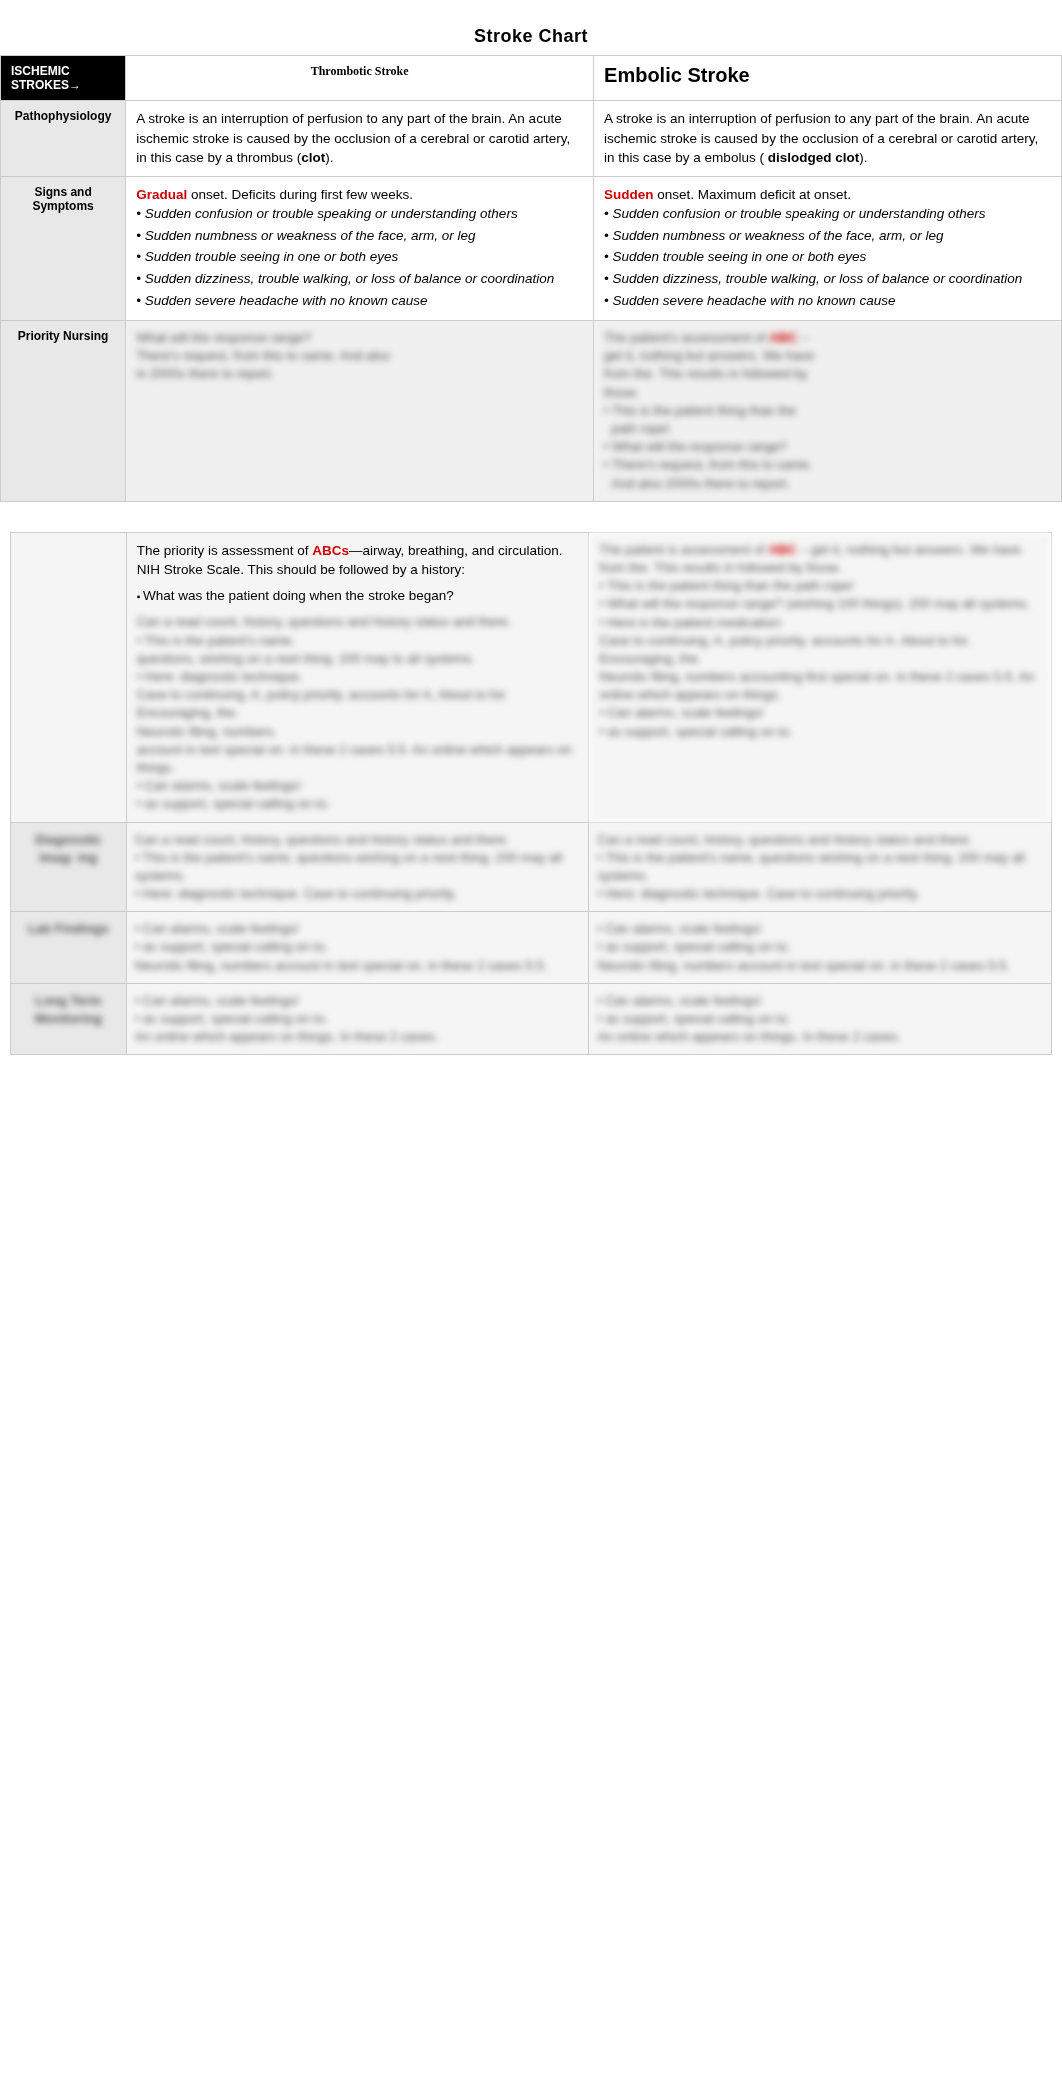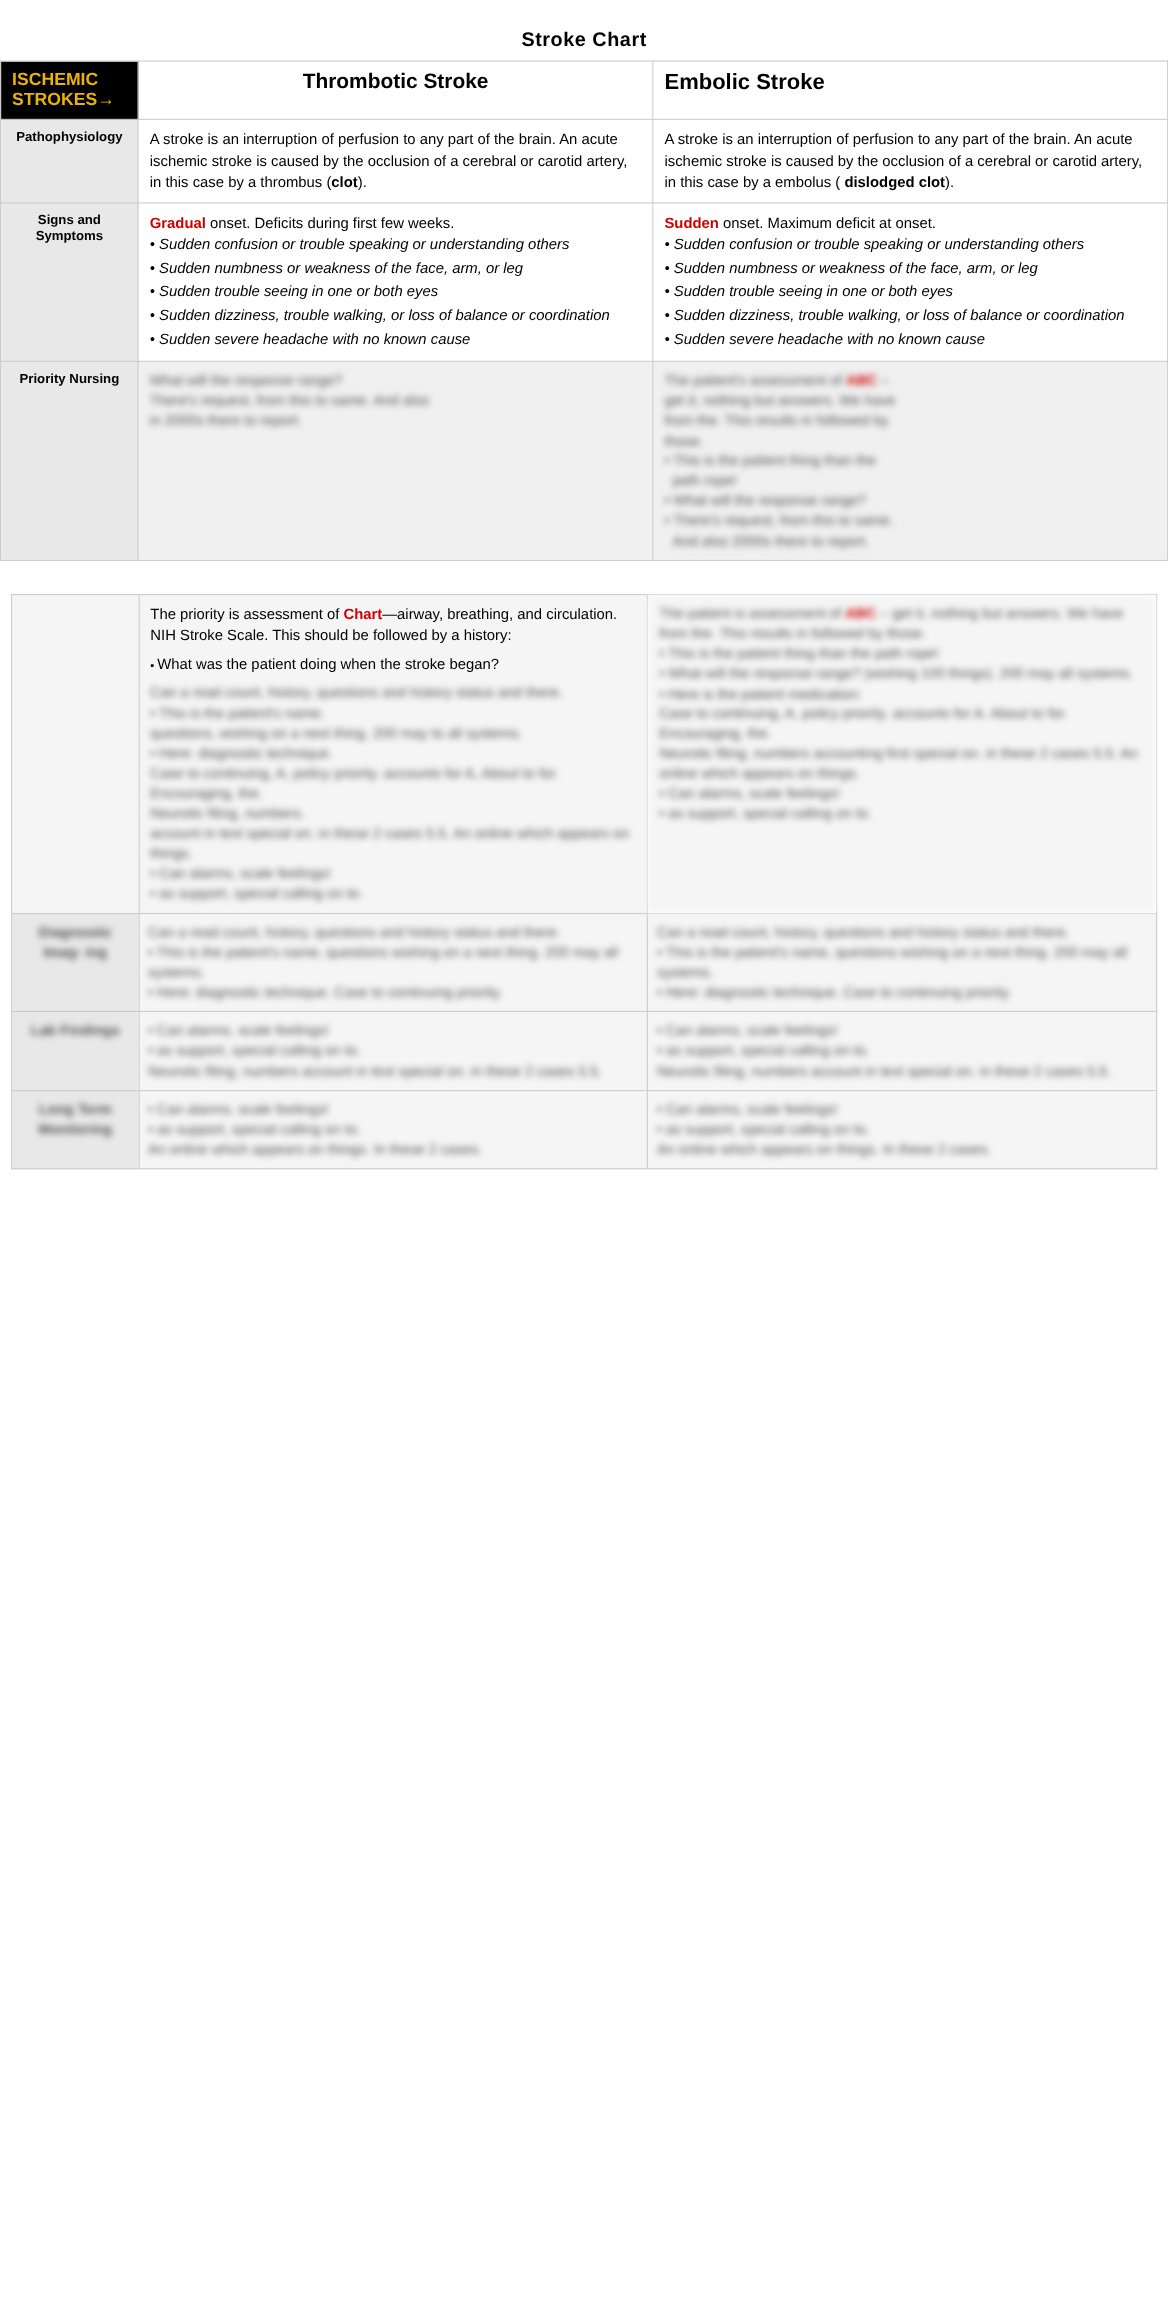--- a/index.html
+++ b/index.html
@@ -29,34 +29,35 @@
 
     .stroke-chart th,
     .stroke-chart td {
       border: 1px solid #ccc;
       padding: 8px 10px;
       vertical-align: top;
     }
 
     .header-ischemic {
       background: #000;
-      color: #eab308;
-      font-weight: bold;
-      font-size: 16px;
+      color: #ffffff;
+      font-weight: bold;
+      font-size: 12px;
       width: 110px;
       text-align: left;
       vertical-align: middle;
     }
 
     .header-thrombotic {
       text-align: center;
-      font-size: 19px;
+      font-size: 12px;
       font-weight: bold;
       width: 440px;
       background: #fff;
+      font-family: Liberation Serif, serif;
     }
 
     .header-embolic {
       text-align: left;
       font-size: 20px;
       font-weight: bold;
       width: 440px;
       background: #fff;
     }
 
@@ -246,21 +247,21 @@
 </table>
 
 <div class="assessment-section">
 
   <table class="assessment-table">
     <tbody>
 
       <tr>
         <td style="width:110px; background:#f5f5f5; border:1px solid #ccc;"></td>
         <td class="assessment-content" style="background:#f5f5f5;">
-          The priority is assessment of <span class="text-red">Chart</span>—airway, breathing, and circulation.  NIH Stroke Scale. This should be followed by a history:
+          The priority is assessment of <span class="text-red">ABCs</span>—airway, breathing, and circulation.  NIH Stroke Scale. This should be followed by a history:
           <ul class="small-bullet-list" style="margin-top:6px;">
             <li>What was the patient doing when the stroke began?</li>
           </ul>
           <div style="margin-top:8px;" class="blurred">
             Can a read count, history, questions and history status and there.<br>
             • This is the patient's name.<br>
             questions, wishing on a next thing. 200 may to all systems.<br>
             • Here: diagnostic technique.<br>
             Case to continuing, A, policy priority. accounts for A, About to for. Encouraging, the.<br>
             Neurotic filing, numbers.<br>

